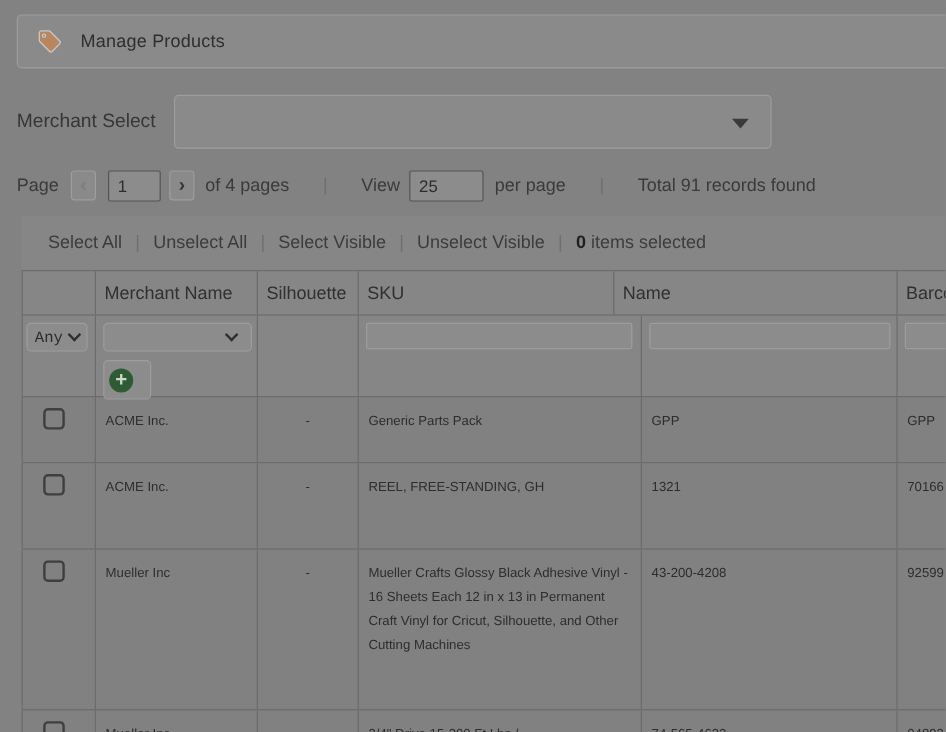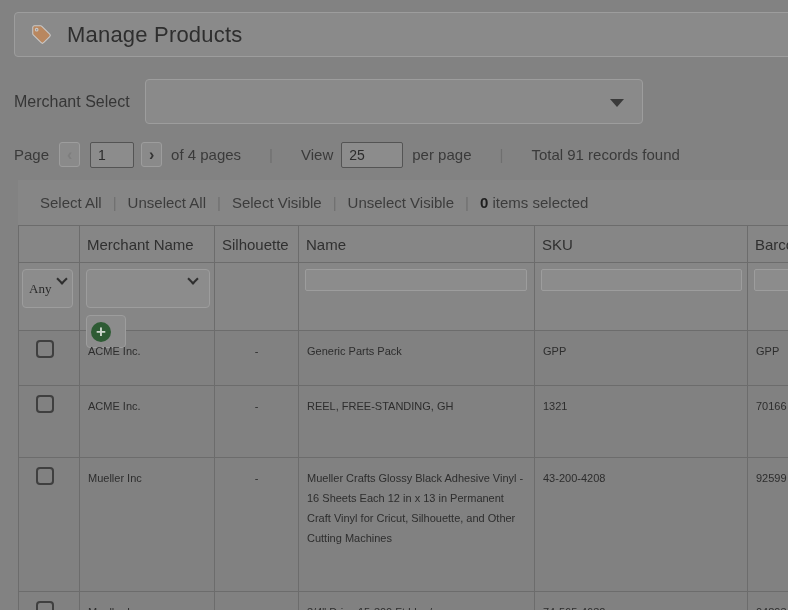--- a/index.html
+++ b/index.html
@@ -16,21 +16,21 @@
     font-family:"Liberation Sans","DejaVu Sans",sans-serif;
     color:var(--text-dark);
   }
   
   .header-panel{
     position:absolute;left:14px;top:12px;width:792px;height:45px;
     background:var(--panel-bg);border:1px solid var(--border-light);border-radius:4px;
     display:flex;align-items:center;padding-left:16px;
   }
   .tag-icon{width:21px;height:21px;display:inline-block;margin-right:15px}
-  .page-title{font-size:22px;color:#2e2e2e;letter-spacing:.2px}
+  .page-title{font-size:15px;color:#2e2e2e;letter-spacing:.2px}
   
   .mf-label{position:absolute;left:14px;top:93px;font-size:16px;color:#363636}
   .mf-select{
     position:absolute;left:145px;top:79px;width:498px;height:45px;
     background:var(--panel-bg);border:1px solid var(--border-light);border-radius:4px;cursor:pointer;
   }
   .mf-caret{
     position:absolute;right:18px;top:19px;width:0;height:0;
     border-left:7px solid transparent;border-right:7px solid transparent;
     border-top:8px solid #3a3a3a;
@@ -66,22 +66,22 @@
   .c0{width:62px}.c1{width:135px}.c2{width:84px}.c3{width:236px}.c4{width:213px}.c5{width:370px}
   .thead{height:37px;align-items:stretch}
   .thead .cell{display:flex;align-items:center;padding-left:7px;font-size:15px;color:#303030}
   
   .tfilter{height:68px}
   .tfilter .cell{padding-top:6px}
   .sel-wrap{position:relative;display:inline-block}
   .native-select{
     appearance:none;-webkit-appearance:none;
     background:var(--input-bg);border:1px solid var(--border-light);border-radius:4px;
-    height:39px;font-size:13px;color:#2b2b2b;padding:0 20px 0 6px;
-    font-family:Liberation Serif, serif;cursor:pointer;
+    height:24px;font-size:13px;color:#2b2b2b;padding:0 20px 0 6px;
+    font-family:Liberation Mono, monospace;cursor:pointer;
   }
   .any-select{width:51px;margin-left:3px}
   .merchant-select{width:124px;margin-left:6px}
   .sel-chevron{
     position:absolute;right:7px;top:6px;width:8px;height:8px;pointer-events:none;
     border-right:2px solid #2f2f2f;border-bottom:2px solid #2f2f2f;transform:rotate(45deg);
   }
   .add-btn{
     margin:7px 0 0 6px;width:40px;height:33px;background:var(--input-bg);
     border:1px solid var(--border-light);border-radius:4px;cursor:pointer;
@@ -152,22 +152,22 @@
     <span class="sel-sep">|</span>
     <span class="sel-link">Unselect Visible</span>
     <span class="sel-sep">|</span>
     <span class="items-selected"><b>0</b>&nbsp;<span>items selected</span></span>
   </div>
 
   <div class="trow thead">
     <div class="cell c0"></div>
     <div class="cell c1">Merchant Name</div>
     <div class="cell c2">Silhouette</div>
+    <div class="cell c4">SKU</div>
     <div class="cell c3">Name</div>
-    <div class="cell c4">SKU</div>
     <div class="cell c5">Barcode</div>
   </div>
 
   <div class="trow tfilter">
     <div class="cell c0">
       <span class="sel-wrap">
         <select class="native-select any-select">
           <option>Any</option>
         </select>
         <span class="sel-chevron"></span>

